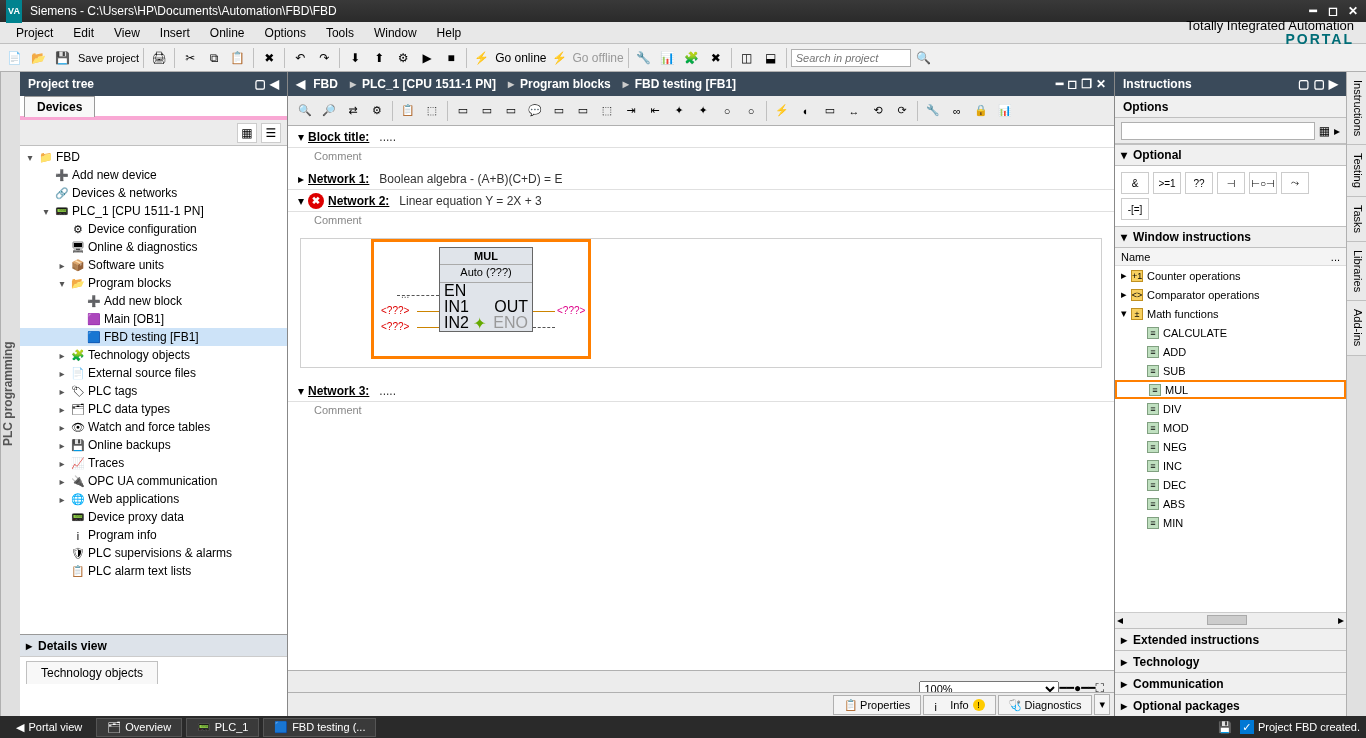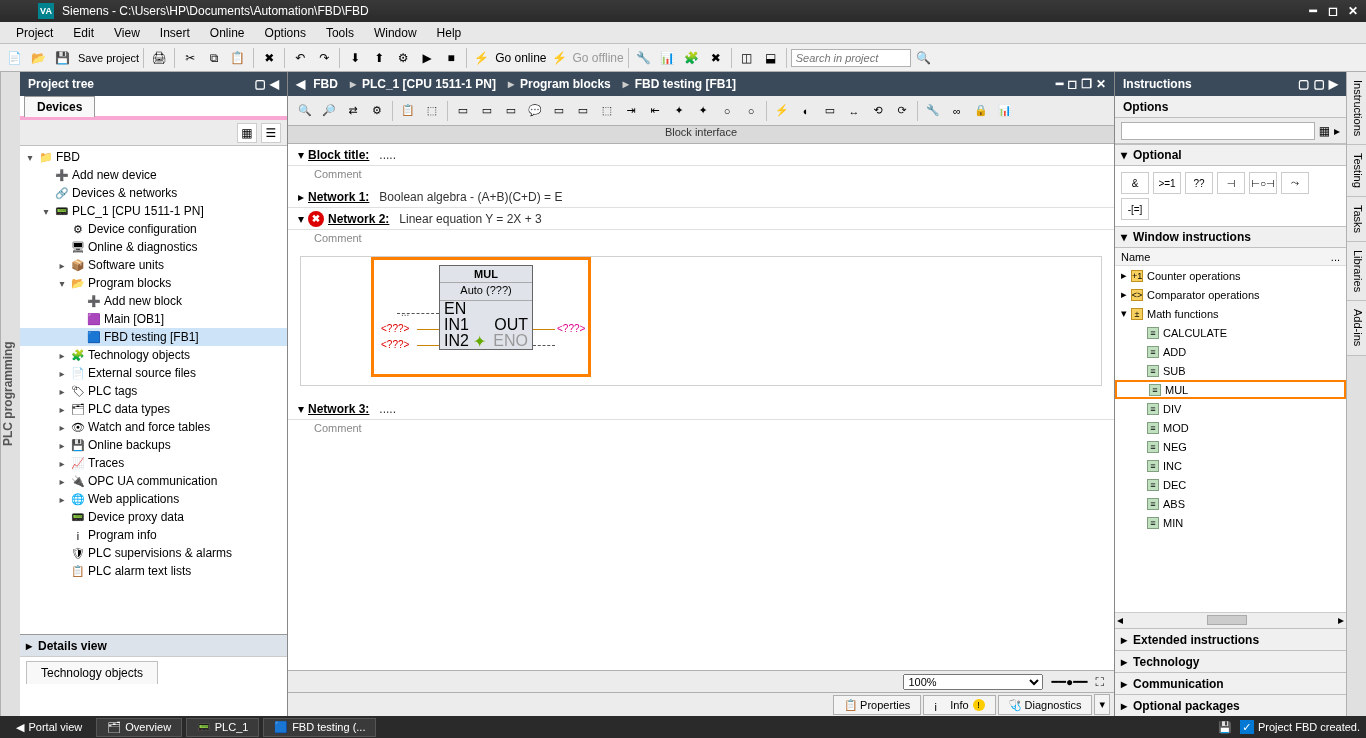--- a/index.html
+++ b/index.html
@@ -1,20 +1,20 @@
 <!DOCTYPE html>
 <html><head>
 <meta charset="utf-8">
 <style>
 * { box-sizing: border-box; margin: 0; padding: 0; font-family: "Segoe UI", Tahoma, sans-serif; }
 body { background: #d4d4d4; width: 1366px; height: 738px; overflow: hidden; font-size: 12px; color: #000; position: relative; }
 
 
 .titlebar { height: 22px; background: linear-gradient(#393939,#2a2a2a); color:#fff; display:flex; align-items:center; padding:0 6px; font-size:12px; }
-.titlebar .logo { width:16px; height:16px; background:#00838f; margin-right:8px; display:flex; align-items:center; justify-content:center; font-size:9px; font-weight:bold;margin-left:32px; }
+.titlebar .logo { width:16px; height:24px; background:#00838f; margin-right:8px; display:flex; align-items:center; justify-content:center; font-size:9px; font-weight:bold; }
 .titlebar .winbtns { margin-left:auto; display:flex; gap:6px; }
 .titlebar .winbtns span { width:14px; height:14px; display:inline-flex; align-items:center; justify-content:center; color:#fff; cursor:default; font-weight:bold;}
 
 
 .menubar { height:22px; background:#e8e8e8; display:flex; align-items:center; padding:0 6px; border-bottom:1px solid #c0c0c0; }
 .menubar span { padding:0 10px; cursor:default; }
 .menubar .brand { margin-left:auto; text-align:right; font-size:13px; line-height:1; padding-right:6px;}
 .menubar .brand .portal { font-weight:bold; color:#006d77; letter-spacing:2px; font-size:14px;}
 
 
@@ -72,21 +72,21 @@
 .fblock .fh{padding:2px 0;font-weight:bold;font-size:11px;border-bottom:1px solid #aaa;}
 .fblock .fh2{padding:1px 0 4px 0;font-size:11px;border-bottom:1px solid #aaa;}
 .fblock .fbody{display:flex;}
 .fblock .fcol{width:50%;font-size:16px;}
 .fblock .fport{height:16px;display:flex;align-items:center;padding:0 4px;}
 .fblock .fcol.r .fport{justify-content:flex-end;}
 .wire{position:absolute;height:1px;background:#cc8400;}
 .wire-dash{border-top:1px dashed #555;position:absolute;height:0;}
 .qmark{position:absolute;font-size:10px;color:#d00;}
 .eno{color:#999;}
-.zoom-bar{height:22px;background:#ececec;border-top:1px solid #b0b0b0;display:flex;align-items:center;justify-content:flex-end;padding:10px 10px;gap:8px;}
+.zoom-bar{height:22px;background:#ececec;border-top:1px solid #b0b0b0;display:flex;align-items:flex-start;justify-content:flex-end;padding:10px 10px;gap:0;}
 .zoom-bar select{font-size:11px;width:140px;}
 .bottom-tabs{height:24px;background:#ececec;border-top:1px solid #b0b0b0;display:flex;align-items:center;justify-content:flex-end;padding:0 4px;gap:2px;}
 .btab{padding:3px 10px;border:1px solid #b0b0b0;background:#f4f4f4;font-size:11px;display:flex;align-items:center;gap:4px;}
 .btab .i{width:12px;height:12px;display:inline-block;}
 
 
 .rightpane{width:232px;background:#fff;border-left:1px solid #888;display:flex;flex-direction:column;}
 .opt-hdr{height:22px;background:#f0f0f0;border-bottom:1px solid #c0c0c0;padding:0 8px;display:flex;align-items:center;font-weight:bold;}
 .opt-body{height:26px;background:#ececec;border-bottom:1px solid #c0c0c0;display:flex;align-items:center;padding:0 6px;gap:4px;}
 .opt-body input{flex:1;height:18px;border:1px solid #b0b0b0;}
@@ -128,20 +128,24 @@
 <div class="menubar">
   <span>Project</span>
   <span>Edit</span>
   <span>View</span>
   <span>Insert</span>
   <span>Online</span>
   <span>Options</span>
   <span>Tools</span>
   <span>Window</span>
   <span>Help</span>
+  <div class="brand">
+    <div>Totally Integrated Automation</div>
+    <div class="portal">PORTAL</div>
+  </div>
 </div>
 
 <div class="toolbar">
   <span class="tbtn">📄</span>
   <span class="tbtn">📂</span>
   <span class="tbtn">💾</span>
   <span class="save-lbl">Save project</span>
   <span class="tsep"></span>
   <span class="tbtn">🖨</span>
   <span class="tsep"></span>
@@ -395,21 +399,20 @@
       <span class="ct">▭</span>
       <span class="ct">↔</span>
       <span class="ct">⟲</span>
       <span class="ct">⟳</span>
       <span class="tsep"></span>
       <span class="ct">🔧</span>
       <span class="ct">∞</span>
       <span class="ct">🔒</span>
       <span class="ct">📊</span>
     </div>
-    <div class="block-if">Block interface</div>
     <div class="editor">
       <div class="net-hdr">
         <span class="chev">▾</span>
         <span class="nlabel">Block title:</span>
         <span class="ndesc">.....</span>
       </div>
       <div class="comment">Comment</div>
 
       <div class="net-hdr">
         <span class="chev">▸</span>

